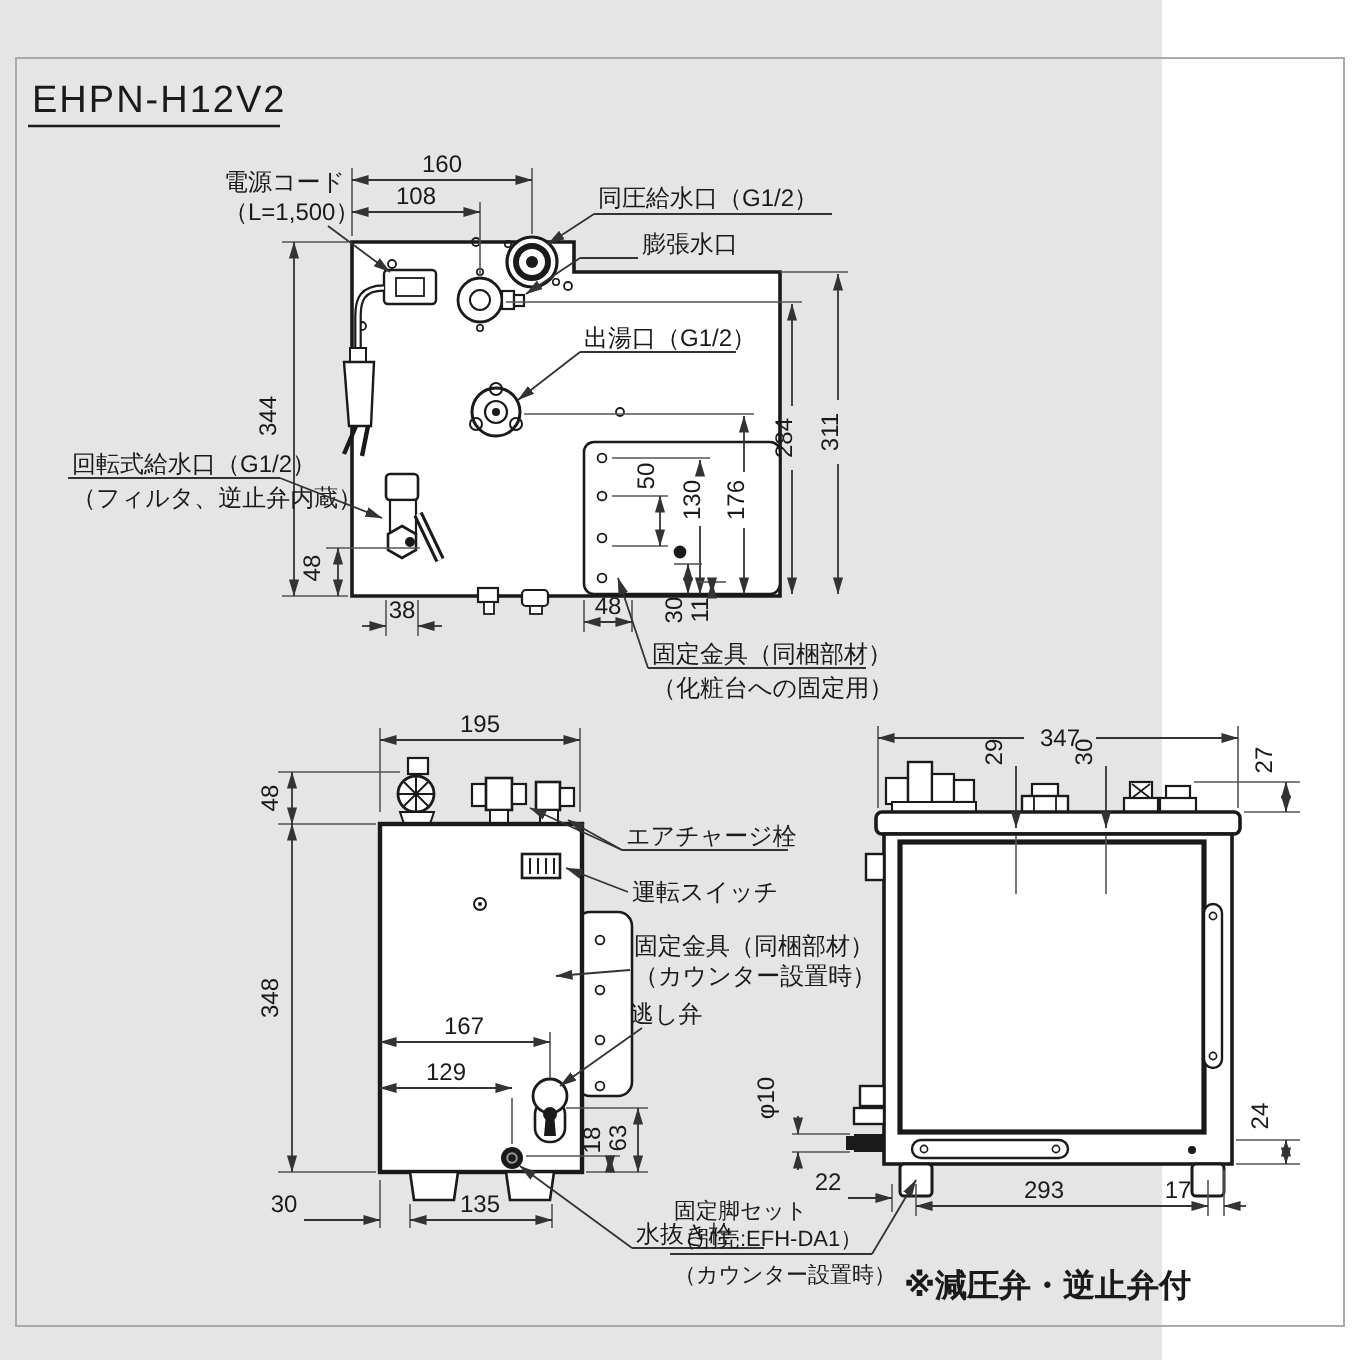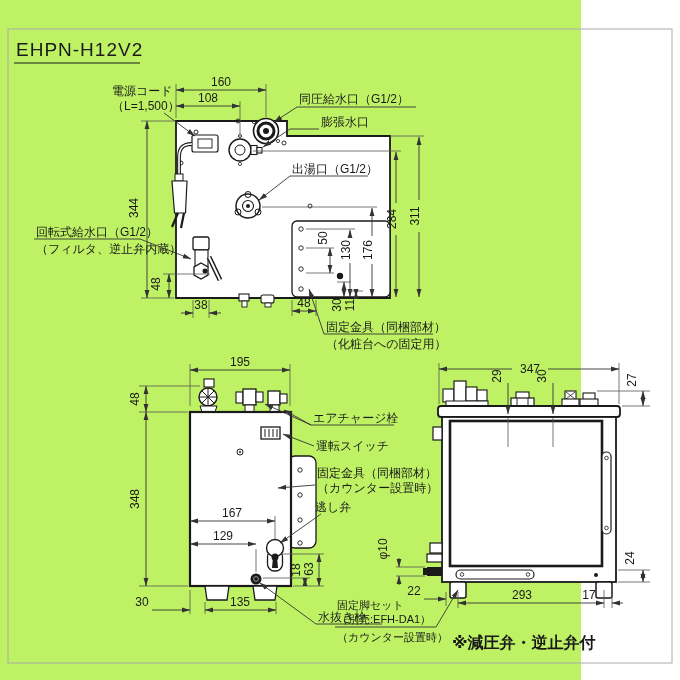--- a/index.html
+++ b/index.html
@@ -1,16 +1,16 @@
 <!DOCTYPE html>
 <html><head>
 <meta charset="utf-8">
 <style>
   html,body{margin:0;padding:0;background:#fff;}
-  .page{width:581px;height:680px;position:relative;background:#bef264;}
+  .page{width:581px;height:680px;position:relative;background:#e5e5e5;}
   svg{display:block;}
   text{fill:#1a1a1a;font-family:"Liberation Sans","DejaVu Sans",sans-serif;}
   .ttl{font-size:19px;letter-spacing:1px;}
   .lbl{font-size:12px;}
   .lbs{font-size:11px;}
   .dim{font-size:12px;}
   .note{font-size:16px;font-weight:bold;}
   .ol{stroke:#1a1a1a;fill:none;}
   .olw{stroke:#1a1a1a;fill:#fff;}
   .dl{stroke:#333;stroke-width:0.9;fill:none;}

